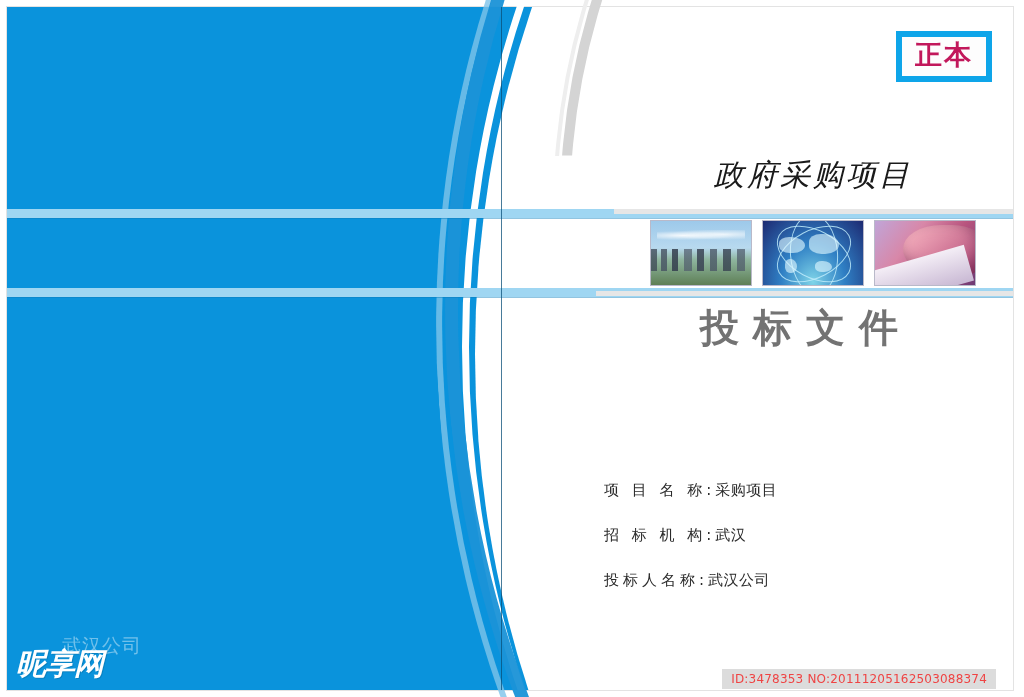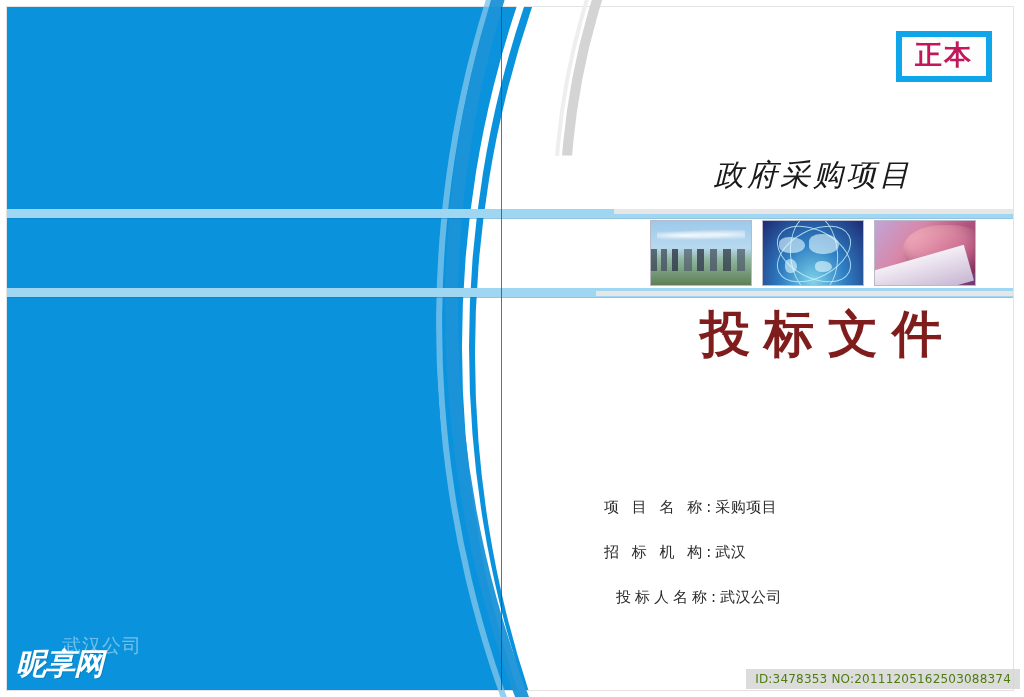--- a/index.html
+++ b/index.html
@@ -202,32 +202,32 @@
   }
   .t-hand:after{
     content:"";position:absolute;left:-12%;bottom:-18%;width:108%;height:58%;
     transform:rotate(-16deg);
     background:linear-gradient(#f4eef6,#c9b9d4);
   }
 
   .title-sub{
     position:absolute;left:700px;top:301px;
     font-family:Liberation Sans, sans-serif;
-    font-size:50px;font-weight:700;
-    color:#7f1d1d;letter-spacing:14px;
+    font-size:39px;font-weight:700;
+    color:#737373;letter-spacing:14px;
     white-space:nowrap;
   }
 
   .fields{
-    position:absolute;left:604px;top:498px;
+    position:absolute;left:604px;top:481px;
     font-family:"DejaVu Sans","Liberation Sans",sans-serif;
     font-size:15px;color:#2b2b2b;
   }
   .field{margin-bottom:26px;white-space:nowrap;letter-spacing:.5px;}
-  .field:last-child{margin-bottom:0;margin-left:12px;}
+  .field:last-child{margin-bottom:0;}
   .field .lbl{letter-spacing:4px;}
   .field .val{letter-spacing:.5px;}
 
   
   .wm{
     position:absolute;left:16px;bottom:12px;
     display:flex;align-items:baseline;gap:8px;
     pointer-events:none;
   }
   .wm-cn{
@@ -241,23 +241,23 @@
     font-size:26px;font-style:italic;color:#ffffff;
   }
   .wm-ghost{
     position:absolute;left:62px;bottom:38px;
     font-family:"DejaVu Sans","Liberation Sans",sans-serif;
     font-size:19px;color:rgba(255,255,255,.42);
     letter-spacing:1px;pointer-events:none;
   }
 
   .idbar{
-    position:absolute;right:4px;bottom:8px;
+    position:absolute;right:28px;bottom:8px;
     background:rgba(210,210,210,.78);
-    color:#4d7c0f;
+    color:#ef4444;
     font-family:"DejaVu Sans","Liberation Sans",sans-serif;
     font-size:12px;
     padding:3px 9px;
     letter-spacing:.2px;
     white-space:nowrap;
   }
 </style>
 </head>
 <body>
 

